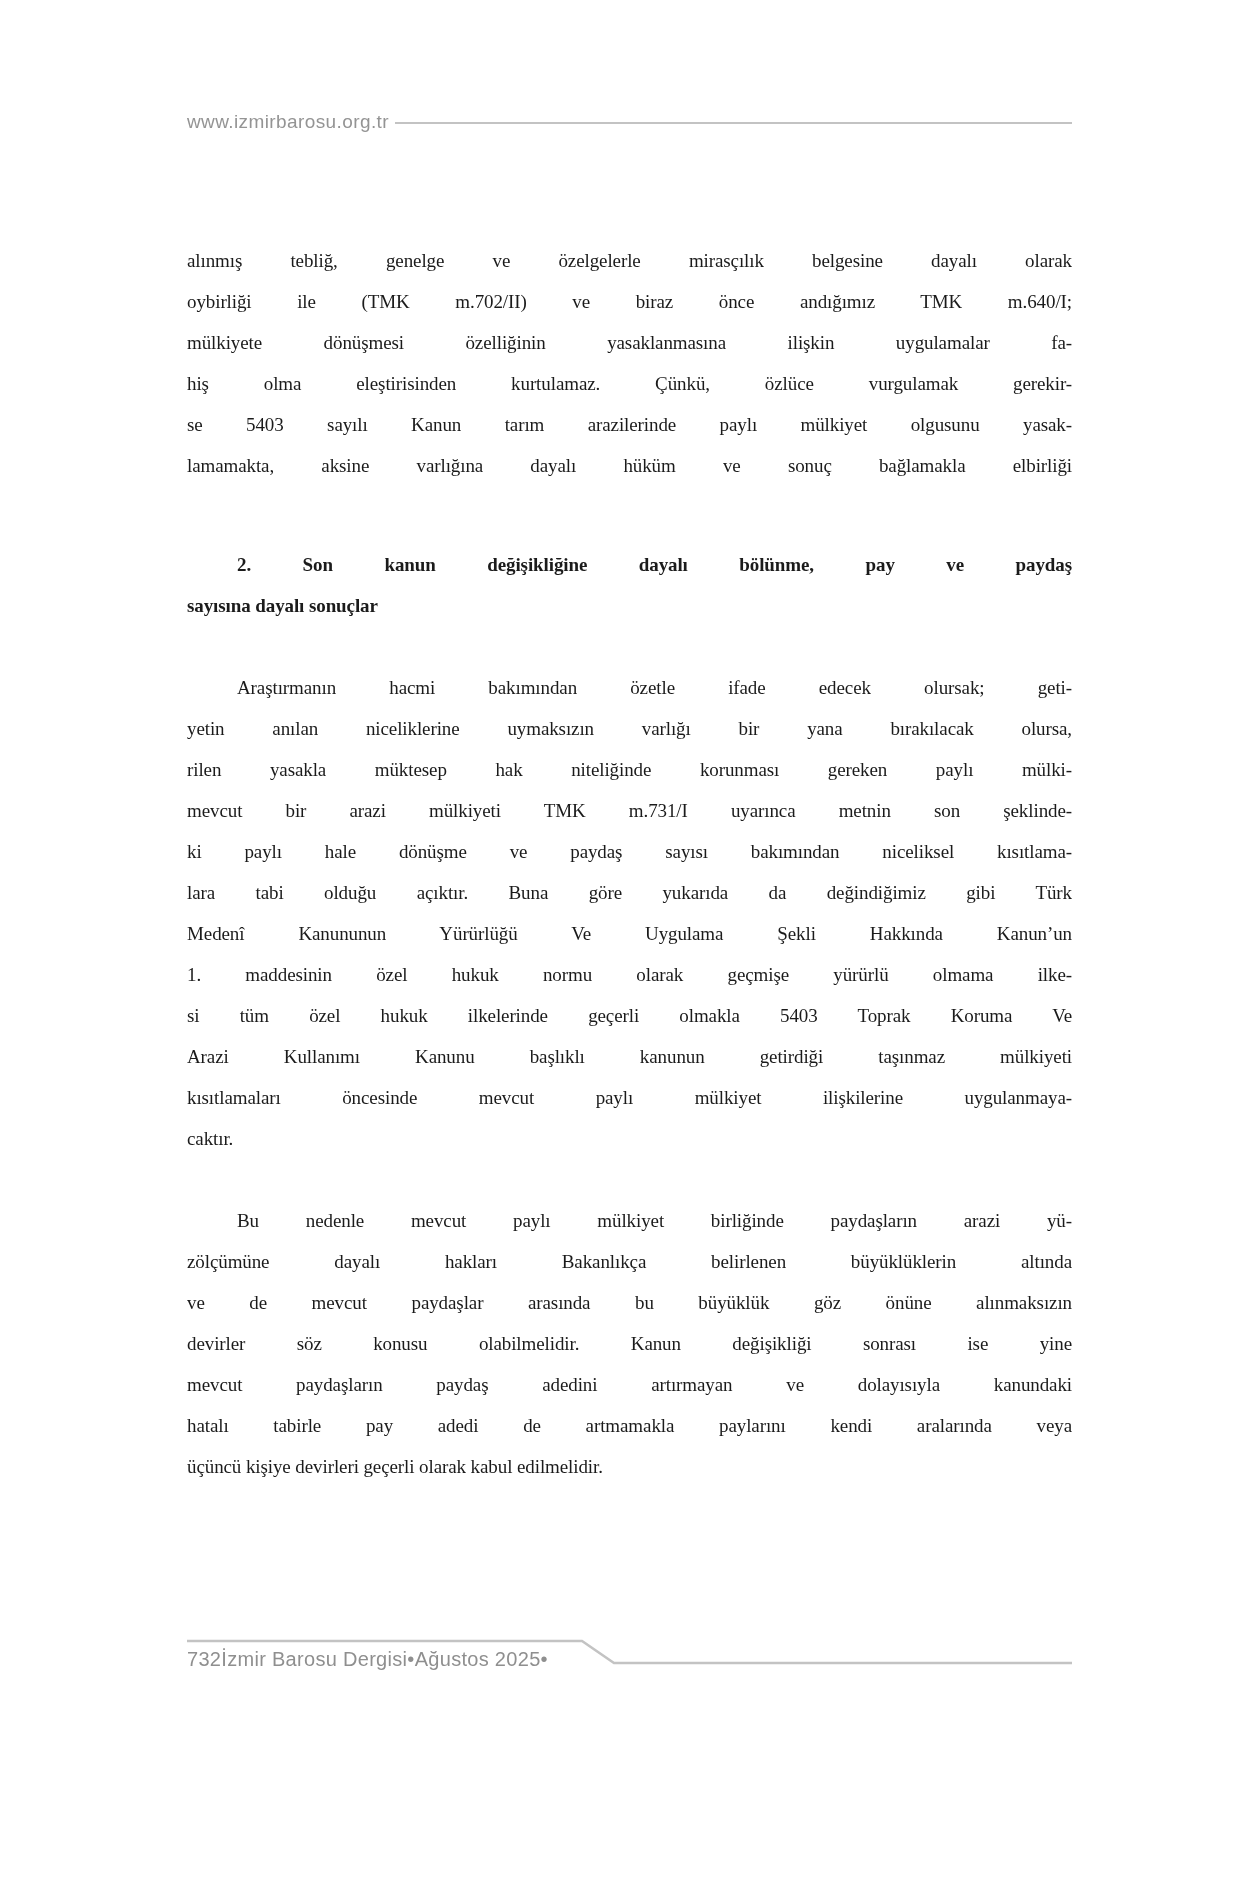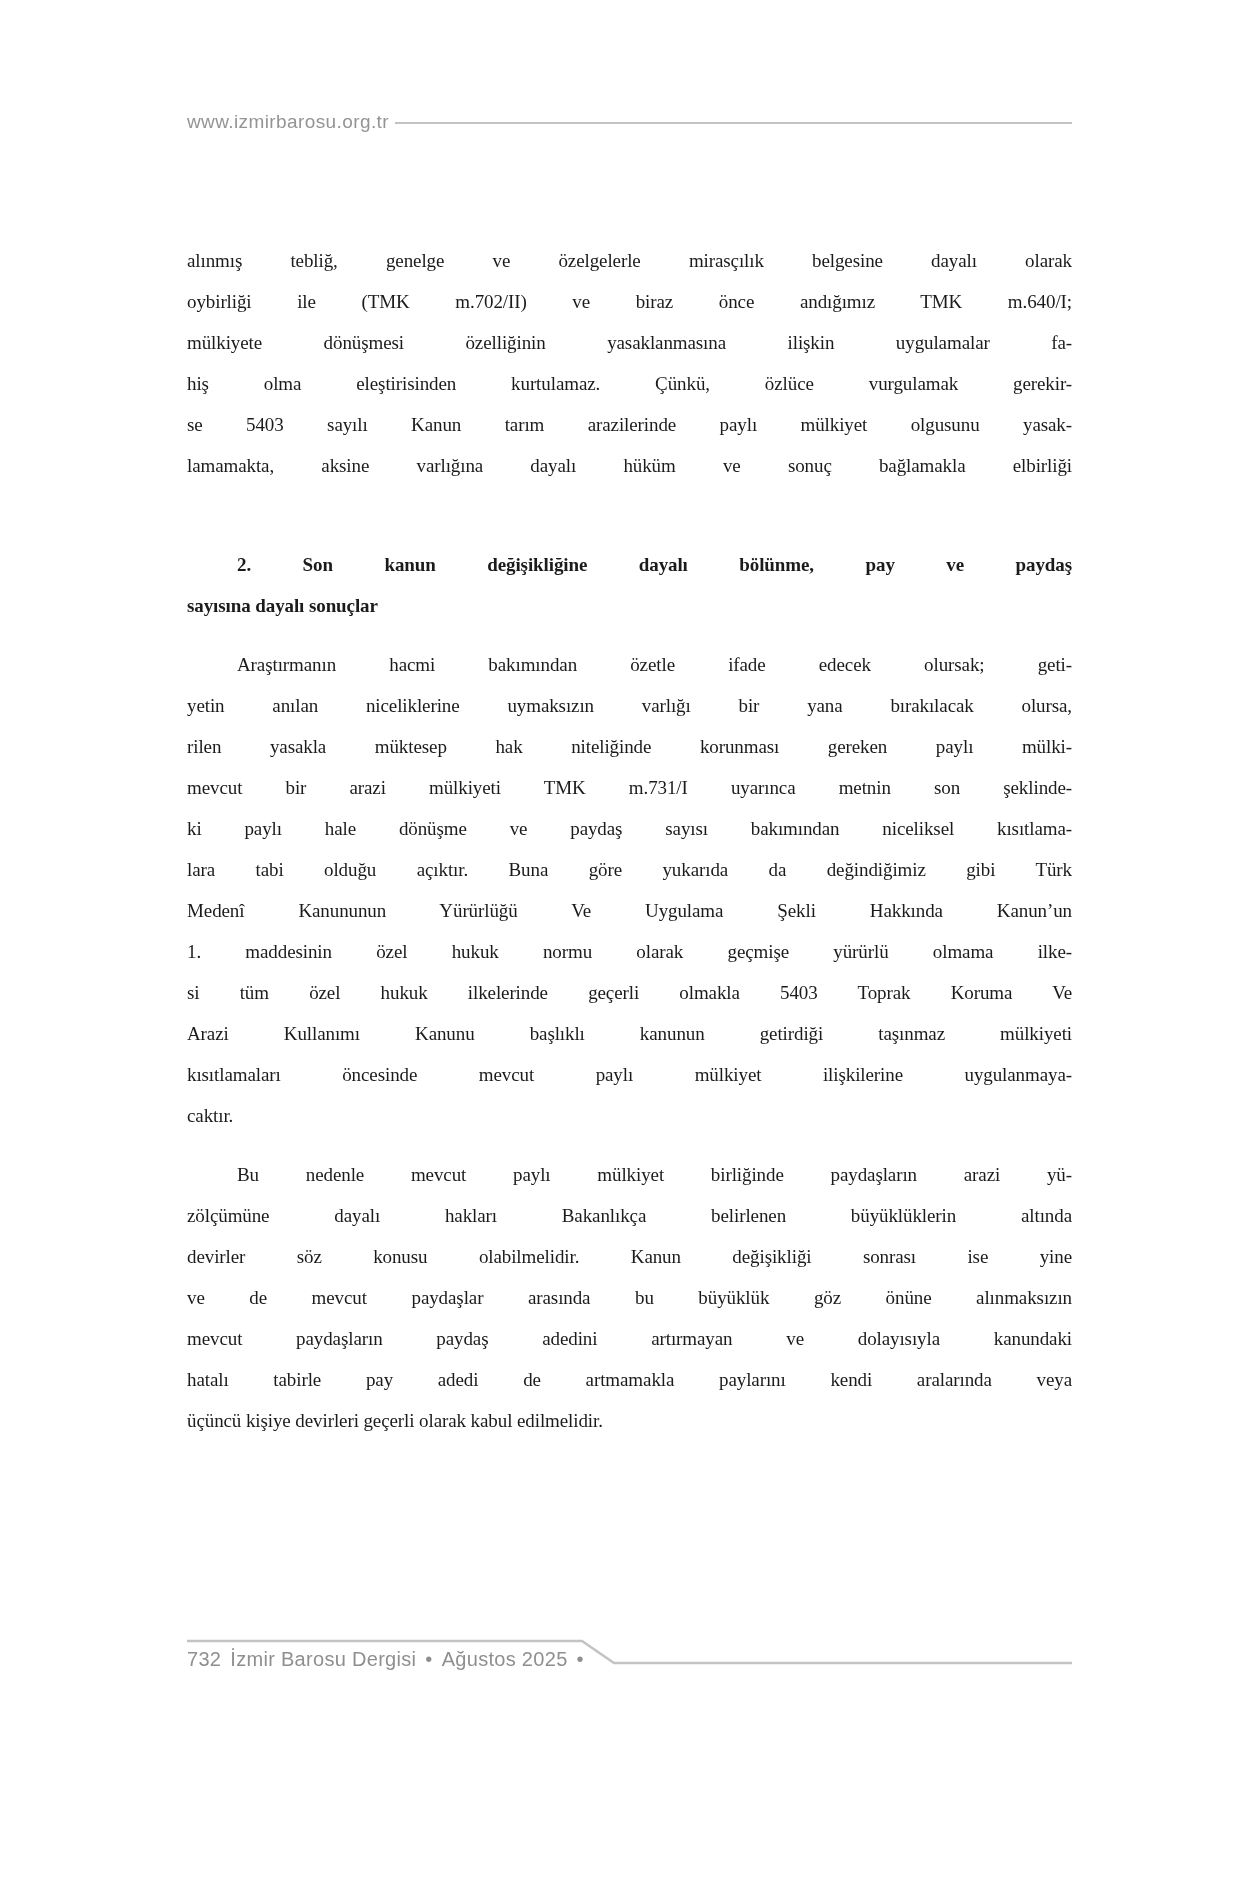--- a/index.html
+++ b/index.html
@@ -32,39 +32,39 @@
     flex:1;height:2px;background:var(--rule);margin-left:6px;margin-top:2px;
   }
   
   .content{
     position:absolute;left:187px;top:240px;width:885px;
     color:var(--body-text);
     font-size:19px;line-height:41px;
     letter-spacing:-0.1px;
   }
   .para{margin:0;}
-  .para + .para{margin-top:18px;}
+  .para + .para{margin-top:41px;}
   .para.heading{margin-top:58px;font-weight:bold;}
   .pline{
     display:block;
     text-align:justify;
     text-align-last:justify;
     text-justify:inter-word;
     white-space:normal;
   }
   .pline.indent{padding-left:50px;}
   .pline.last{text-align-last:left;}
   
   .footer{
     position:absolute;left:187px;top:1639px;width:885px;height:42px;
   }
   .footer .rule-svg{position:absolute;left:0;top:0;}
   .footer .footer-text{
     position:absolute;left:0;top:9px;
-    display:flex;align-items:baseline;gap:9px;
+    display:flex;align-items:baseline;
     font-family:"Liberation Sans","DejaVu Sans",sans-serif;
     font-size:20px;letter-spacing:.3px;color:#8f8f8f;
     white-space:nowrap;
   }
 </style>
 </head>
 <body>
 
 <div class="page">
 
@@ -96,22 +96,22 @@
         <span class="pline">Medenî Kanununun Yürürlüğü Ve Uygulama Şekli Hakkında Kanun’un</span>
         <span class="pline">1. maddesinin özel hukuk normu olarak geçmişe yürürlü olmama ilke-</span>
         <span class="pline">si tüm özel hukuk ilkelerinde geçerli olmakla 5403 Toprak Koruma Ve</span>
         <span class="pline">Arazi Kullanımı Kanunu başlıklı kanunun getirdiği taşınmaz mülkiyeti</span>
         <span class="pline">kısıtlamaları öncesinde mevcut paylı mülkiyet ilişkilerine uygulanmaya-</span>
         <span class="pline last">caktır.</span>
       </p>
       <p class="para body">
         <span class="pline indent">Bu nedenle mevcut paylı mülkiyet birliğinde paydaşların arazi yü-</span>
         <span class="pline">zölçümüne dayalı hakları Bakanlıkça belirlenen büyüklüklerin altında</span>
+        <span class="pline">ve de mevcut paydaşlar arasında bu büyüklük göz önüne alınmaksızın</span>
         <span class="pline">devirler söz konusu olabilmelidir. Kanun değişikliği sonrası ise yine</span>
-        <span class="pline">ve de mevcut paydaşlar arasında bu büyüklük göz önüne alınmaksızın</span>
         <span class="pline">mevcut paydaşların paydaş adedini artırmayan ve dolayısıyla kanundaki</span>
         <span class="pline">hatalı tabirle pay adedi de artmamakla paylarını kendi aralarında veya</span>
         <span class="pline last">üçüncü kişiye devirleri geçerli olarak kabul edilmelidir.</span>
       </p>
     </div>
 
   <div class="footer">
     <svg class="rule-svg" width="885" height="30" viewBox="0 0 885 30" xmlns="http://www.w3.org/2000/svg">
       <polyline points="0,2 395,2 427,24 885,24" fill="none" stroke="#c3c3c3" stroke-width="2.5"></polyline>
     </svg>

